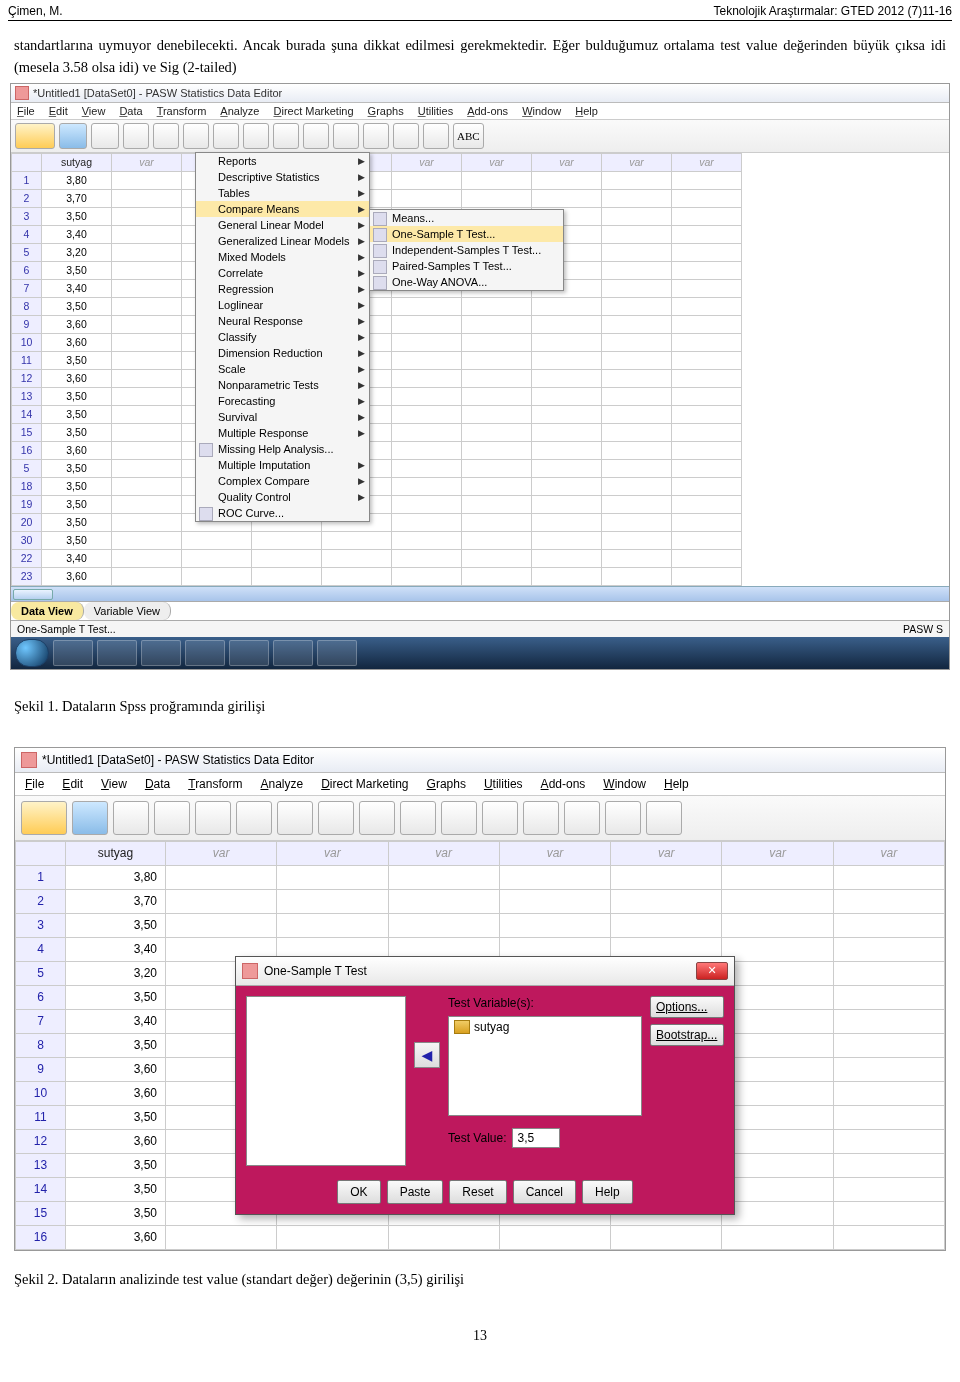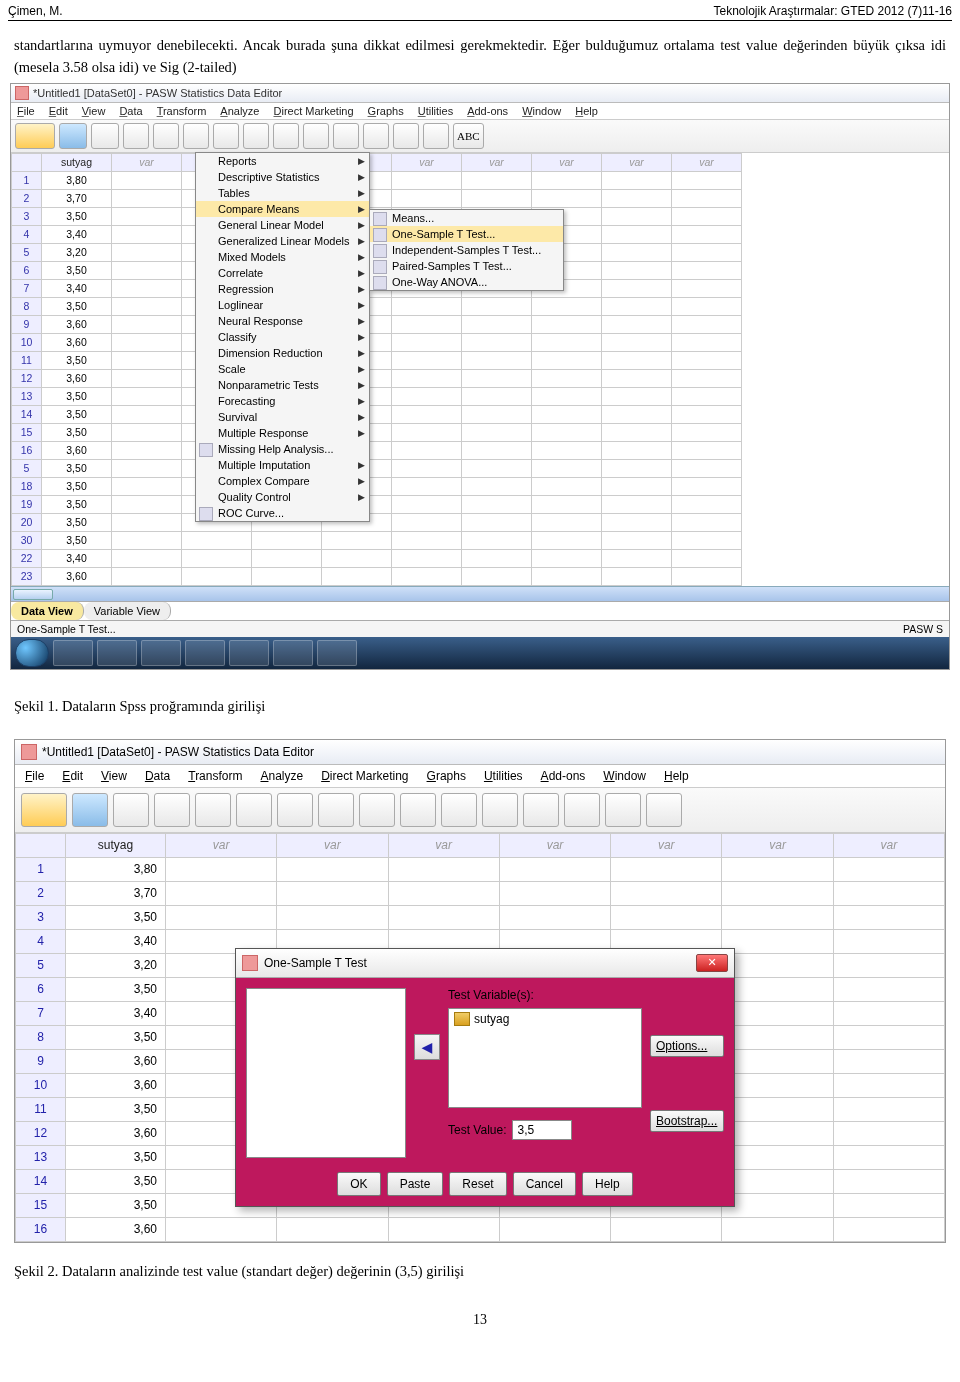--- a/index.html
+++ b/index.html
@@ -39,21 +39,21 @@
   .bottom-tabs { display:flex; border-top:1px solid #aaa; }
   .btab { padding:3px 10px; font-size:11px; border-right:1px solid #aaa; background:#eee;border-radius:8px; }
   .btab.active { background:#f8e9a0; font-weight:bold; }
   .statusbar { display:flex; justify-content:space-between; padding:2px 6px; font-size:10.5px; border-top:1px solid #aaa; background:#f5f5f5; }
   .taskbar { height:32px; background:linear-gradient(#3a5f8a,#12263f); display:flex; align-items:center; gap:4px; padding:0 4px; }
   .start-orb { width:34px; height:28px; border-radius:14px; background:radial-gradient(circle at 30% 30%, #6fc7ff, #0a2f55); border:1px solid #1c3f66; }
   .task-ico { width:40px; height:26px; background:rgba(255,255,255,0.12); border:1px solid rgba(255,255,255,0.25); border-radius:2px; }
   .hscroll { height:15px; background:linear-gradient(#cfe0f8,#a8c4ea); border-top:1px solid #8ab; position:relative; }
   .hscroll .thumb { position:absolute; left:2px; top:2px; height:11px; width:40px; background:linear-gradient(#eaf3ff,#b6d0ef); border:1px solid #7aa; border-radius:2px; }
 
-  .caption { font-size:14.5px; padding:14px 14px 24px; font-family:"Times New Roman", serif; }
+  .caption { font-size:14.5px; padding:14px 14px 32px; font-family:"Times New Roman", serif; }
 
   
   .ss2 { margin: 0 14px 14px; border:1px solid #999; font-size:12px; background:#fff; position:relative; }
   .ss2 .titlebar2 { display:flex; align-items:center; gap:5px; padding:4px 6px; background:linear-gradient(#fff,#e8ecf4); border-bottom:1px solid #bbb; font-size:12px; }
   .ss2 .titlebar2 .ticon { width:16px; height:16px; background:#e99; border:1px solid #c66; }
   .menubar2 { display:flex; gap:18px; padding:4px 10px; border-bottom:1px solid #ccc; font-size:12px; }
   .menubar2 span .u { text-decoration:underline; }
   .toolbar2 { display:flex; gap:5px; padding:5px 6px; background:linear-gradient(#fafafa,#eee); border-bottom:1px solid #ccc; align-items:center; }
   .tbtn2 { height:34px; width:36px; border:1px solid #aaa; border-radius:3px; background:linear-gradient(#fff,#e8e8e8); }
   .tbtn2.open { width:46px; background:linear-gradient(#fff3c8,#ffcc55); }
@@ -72,23 +72,23 @@
   .dlg-title .ticon { width:16px; height:16px; background:#e99; border:1px solid #c66; }
   .dlg-close { margin-left:auto; width:32px; height:18px; background:linear-gradient(#f77,#c22); color:#fff; display:flex; align-items:center; justify-content:center; border-radius:2px; font-size:11px; border:1px solid #844; }
   .dlg-body { padding:10px; display:flex; gap:8px; align-items:flex-start; }
   .listbox { width:160px; height:170px; background:#fff; border:1px solid #888; }
   .movebtn { width:26px; height:26px; background:linear-gradient(#f5f5f5,#ddd); border:1px solid #888; display:flex; align-items:center; justify-content:center; color:#22a; margin-top:46px; font-size:14px; }
   .rightcol { flex:1; display:flex; flex-direction:column; gap:6px; }
   .tv-label { font-size:12px; }
   .tv-list { background:#fff; border:1px solid #888; height:100px; padding:3px 5px; font-size:12px; display:flex; align-items:flex-start; gap:4px; }
   .tv-list .pico { width:16px; height:14px; background:linear-gradient(#f0cc66,#d9a020); border:1px solid #a67c10; }
   .tv-row { display:flex; align-items:center; gap:6px; margin-top:6px; }
-  .tv-row input { width:60px; border:1px solid #888; padding:2px 4px; font-size:12px; }
+  .tv-row input { width:48px; border:1px solid #888; padding:2px 4px; font-size:12px; }
   .sidebtns { display:flex; flex-direction:column; gap:6px; }
-  .sidebtn { height:22px; min-width:74px; padding:0 5px; border:1px solid #777; background:linear-gradient(#fafafa,#ddd); font-size:12px; text-decoration:underline; display:flex; align-items:center; border-radius:2px;margin-top:47px; }
+  .sidebtn { height:22px; min-width:74px; padding:0 5px; border:1px solid #777; background:linear-gradient(#fafafa,#ddd); font-size:12px; text-decoration:underline; display:flex; align-items:center; border-radius:2px; }
   .dlg-buttons { display:flex; gap:6px; justify-content:center; padding:4px 0 10px; }
   .dlg-buttons button { height:24px; padding:0 12px; border:1px solid #777; background:linear-gradient(#fafafa,#ddd); font-size:12px; border-radius:2px; }
 
   .footer { text-align:center; font-size:14px; padding:8px 0 10px; font-family:"Times New Roman", serif; }
 </style>
 </head>
 <body>
 
 <div class="page-header">
   <span>Çimen, M.</span>

